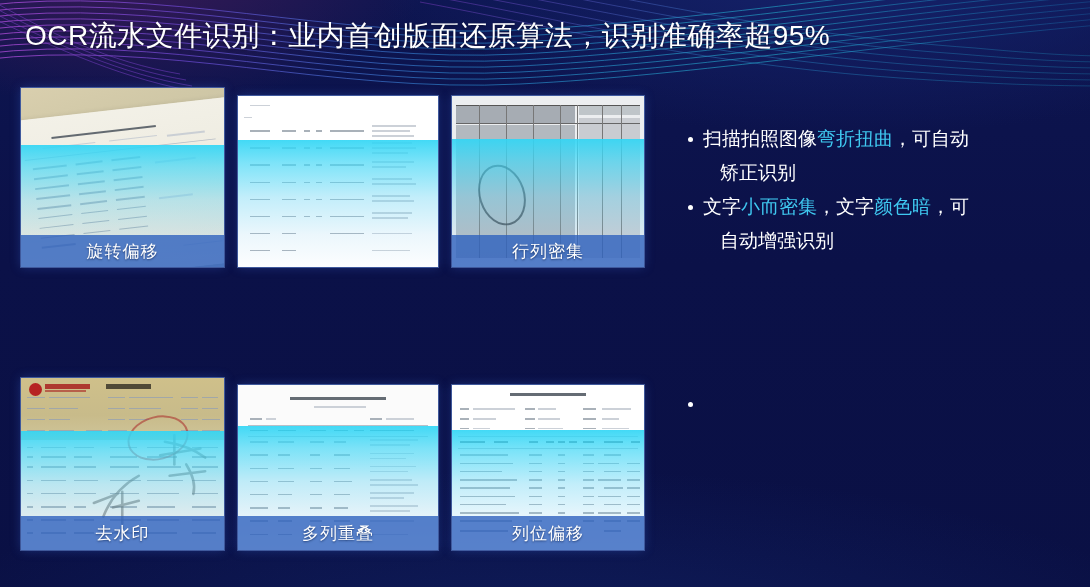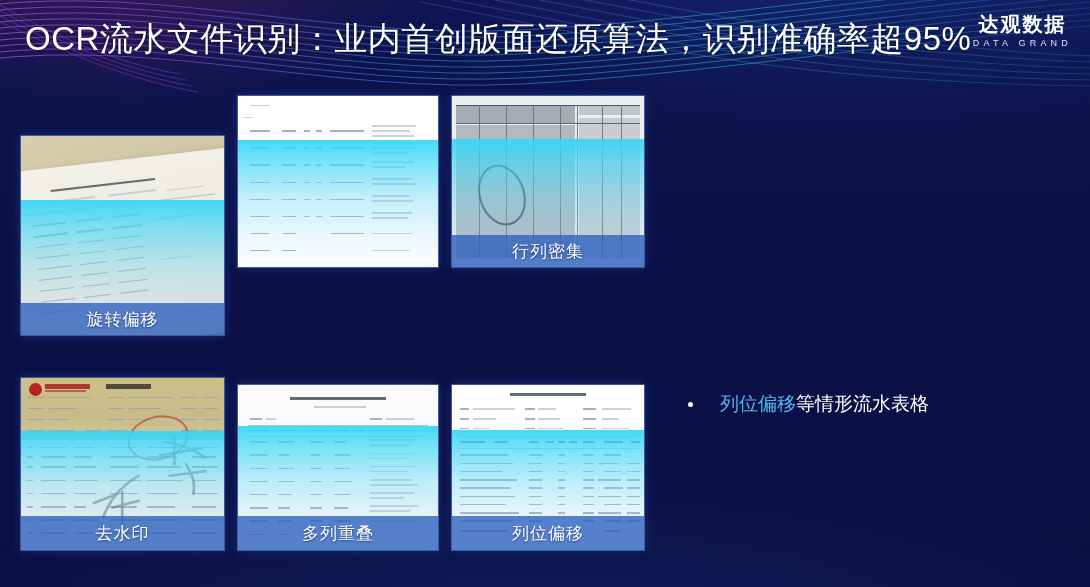--- a/index.html
+++ b/index.html
@@ -18,21 +18,21 @@
       radial-gradient(ellipse 420px 200px at 12% -6%, #3a1a55 0%, rgba(40,20,70,0) 72%),
       linear-gradient(180deg,#0d1550 0%,#0b1148 45%,#0a1044 100%);
   }
   .bg-waves{position:absolute;left:0;top:0;width:1090px;height:120px;opacity:.95;}
   .bg-bottom-glow{position:absolute;left:-10%;bottom:-60px;width:120%;height:180px;
     background:radial-gradient(ellipse at 50% 100%, rgba(40,90,200,.18) 0%, rgba(10,16,68,0) 70%);}
 
   
   .header{position:absolute;left:0;top:0;width:1090px;height:72px;}
   .title{position:absolute;left:25px;top:17px;
-    font-size:33px;color:#ffffff;letter-spacing:.5px;white-space:nowrap;
+    font-size:28px;color:#ffffff;letter-spacing:.5px;white-space:nowrap;
     font-weight:400;text-shadow:0 1px 3px rgba(0,0,0,.45);}
   .logo{position:absolute;right:18px;top:14px;text-align:center;line-height:1;}
   .logo-cn{font-size:20px;color:#fff;font-weight:700;letter-spacing:2px;}
   .logo-en{font-size:9px;color:#dfe6f7;letter-spacing:4.2px;margin-top:5px;font-weight:400;}
 
   
   .card{position:absolute;overflow:hidden;
     box-shadow:0 0 0 1px rgba(120,160,230,.45), 0 0 10px rgba(60,110,220,.35);
     background:#dfe2e6;}
   .shot{position:absolute;inset:0;overflow:hidden;}
@@ -135,27 +135,23 @@
       <path d="M-20,-6 C50,34 110,62 180,74"></path>
       <path d="M-20,0 C54,40 116,68 186,80"></path>
       <path d="M-20,6 C58,46 122,74 192,86"></path>
       <path d="M-20,12 C62,52 128,80 198,92"></path>
     </g>
   </svg>
   <div class="bg-bottom-glow"></div>
 
   <div class="header">
     <div class="title">OCR流水文件识别：业内首创版面还原算法，识别准确率超95%</div>
-    <div class="logo">
-      <div class="logo-cn">达观数据</div>
-      <div class="logo-en">DATA GRAND</div>
-    </div>
-  </div>
-
-  <div class="card c-top" style="left:21px;top:88px;width:203px;height:199px;margin-top:48px;">
+  </div>
+
+  <div class="card c-top" style="left:21px;top:88px;width:203px;height:179px;">
     <div class="shot">
       <div class="photo-bg"></div>
       <div class="photo-paper">
         <div class="line d" style="left:22%;top:12%;width:44%;height:2px;"></div>
         <div class="line l" style="left:18%;top:18%;width:22%;"></div>
         <div class="line l" style="left:46%;top:18%;width:20%;"></div>
         <div class="line l" style="left:70%;top:19%;width:16%;"></div>
         <div class="rule" style="left:10%;top:24%;width:80%;"></div>
         <div class="line" style="left:13%;top:30%;width:14%;"></div>
         <div class="line" style="left:13%;top:36%;width:14%;"></div>
@@ -530,22 +526,33 @@
         <div class="line" style="left:91%;top:82%;width:7%;"></div>
         <div class="line" style="left:4%;top:88%;width:25%;"></div>
         <div class="line" style="left:40%;top:88%;width:7%;"></div>
         <div class="line" style="left:79%;top:88%;width:9%;"></div>
       </div>
       <div class="scan" style="top:27%;bottom:0;"></div>
     </div>
     <div class="caption">列位偏移</div>
   </div>
 
+  <div class="bullets" style="left:686px;top:122px;width:380px;">
+    <div class="bullet">
+      <span>
+        <span>扫描拍照图像</span><span class="hi">弯折扭曲</span><span>，可自动</span>
+      </span>
+      <span class="ind">矫正识别</span>
+    </div>
+    <div class="bullet">
+      <span>
+        <span>文字</span><span class="hi">小而密集</span><span>，文字</span><span class="hi">颜色暗</span><span>，可</span>
+      </span>
+      <span class="ind">自动增强识别</span>
+    </div>
+  </div>
 
   <div class="bullets" style="left:686px;top:387px;width:380px;">
     <div class="bullet">
-      <span class="ind">
-        <span class="hi2">列位偏移</span><span>等情形流水表格</span>
-      </span>
     </div>
   </div>
 
 </div>
 
 </body></html>

